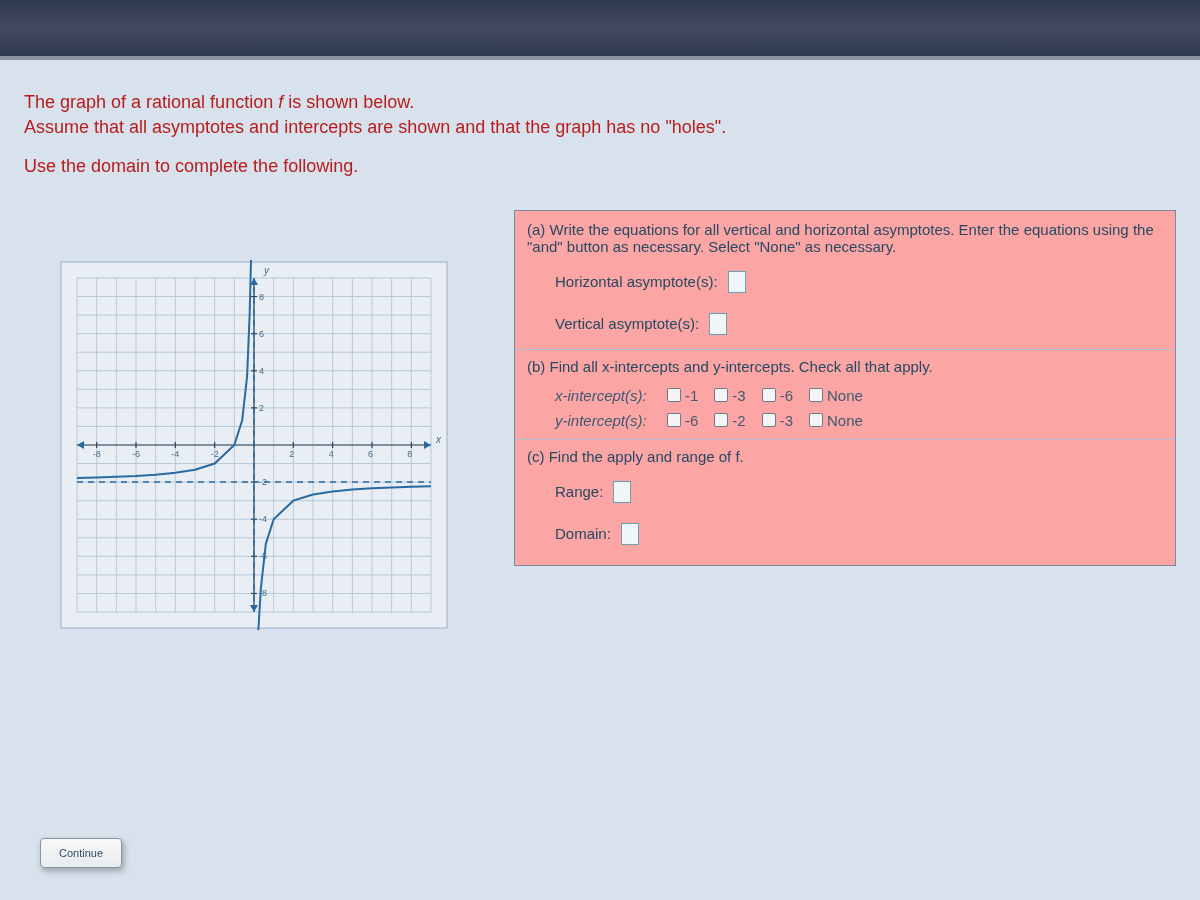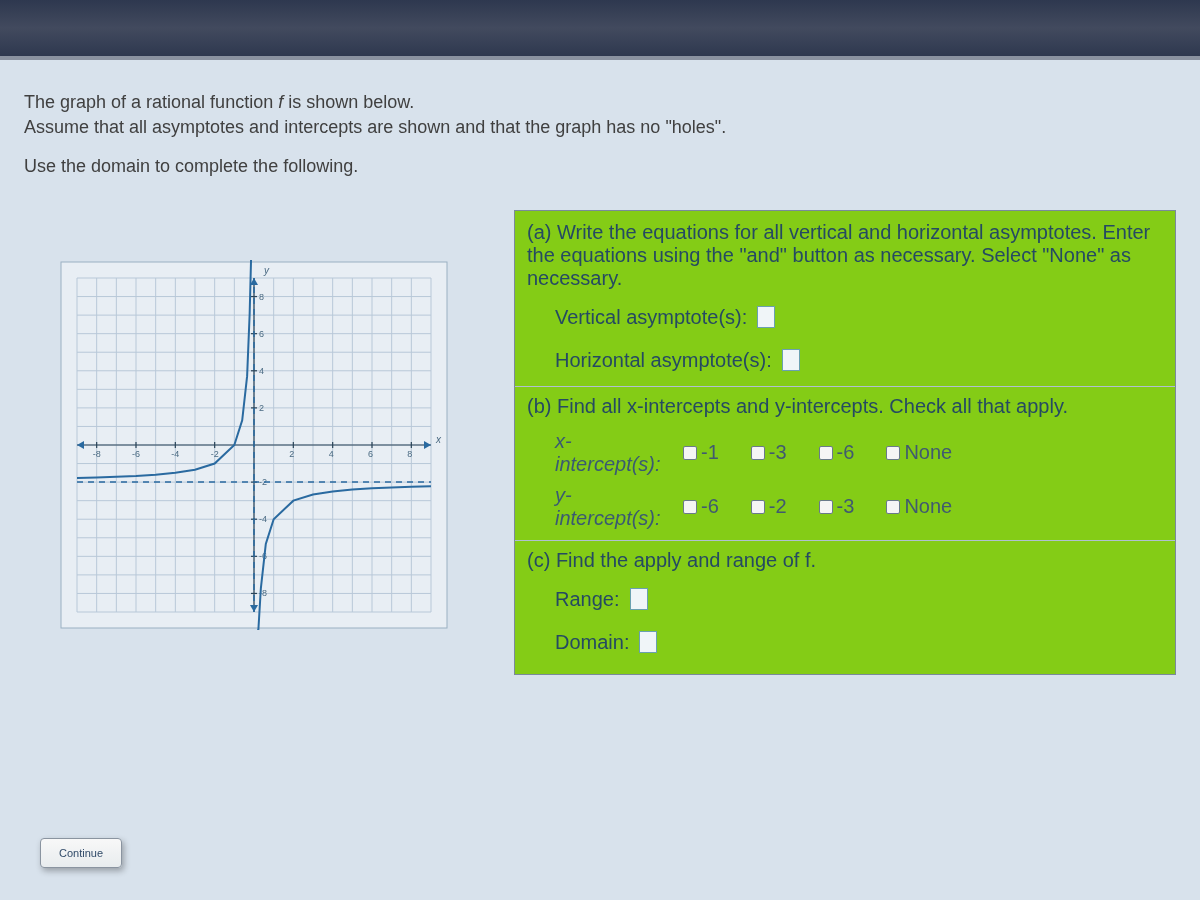--- a/index.html
+++ b/index.html
@@ -18,44 +18,44 @@
     height: 60px;
     background: linear-gradient(180deg, #2e384f 0%, #424a5e 50%, #2e384f 100%);
     border-bottom: 4px solid #8a92a0;
   }
   .page {
     padding: 30px 24px 20px 24px;
     background: #d8e2ec;
     min-height: 840px;
   }
   .intro {
-    color: #404040;
+    color: #b91c1c;
     font-size: 18px;
     line-height: 1.4;
   }
   .intro .fital { font-style: italic; }
   .content-row {
     display: flex;
     margin-top: 30px;
     gap: 30px;
   }
   .graph-col {
     flex: 0 0 460px;
     display:flex;
     justify-content:center;
     padding-top:50px;
   }
   .answer-col {
     flex: 1;
   }
   .answer-box {
     border: 1px solid #7a8a9a;
-    background: #84cc16;
+    background: #fca5a5;
     padding: 6px 0 10px 0;
-    font-size: 20px;
+    font-size: 15px;
     color: #254a62;
   }
   .answer-box .section-head {
     padding: 4px 12px 6px 12px;
     color: #254a62;
   }
   .sub-row {
     display: flex;
     align-items: center;
     padding: 10px 12px 10px 40px;
@@ -69,21 +69,21 @@
     vertical-align:middle;
     margin-left:10px;
   }
   .hr { border-top:1px solid #b0c0d0; margin:4px 0; }
   .intercepts-table {
     padding: 2px 12px 2px 12px;
   }
   .intercepts-table .row {
     display:flex;
     align-items:center;
-    gap: 32px;
+    gap: 16px;
     padding: 4px 0 4px 28px;
   }
   .intercepts-table .row .rlabel {
     width: 96px;
     color:#3a5a72;
     font-style: italic;
   }
   .cbwrap { display:flex; align-items:center; gap:4px; color:#405a70;}
   .cb {
     width:14px; height:14px;
@@ -225,25 +225,25 @@
         <text id="ylabel" x="205" y="14" font-size="10" fill="#4a6a82" font-style="italic">y</text>
       </svg>
     </div>
 
     <div class="answer-col">
       <div class="answer-box">
 
         <div class="section-head">(a) Write the equations for all vertical and horizontal asymptotes. Enter the equations using the "and" button as necessary. Select "None" as necessary.</div>
 
         <div class="sub-row">
+          <span class="label">Horizontal asymptote(s):</span>
+          <span class="input-slot"></span>
+        </div>
+        <div class="sub-row">
           <span class="label">Vertical asymptote(s):</span>
-          <span class="input-slot"></span>
-        </div>
-        <div class="sub-row">
-          <span class="label">Horizontal asymptote(s):</span>
           <span class="input-slot"></span>
         </div>
 
         <div class="hr"></div>
         <div class="section-head" style="font-weight:normal">(b) Find all x-intercepts and y-intercepts. Check all that apply.</div>
 
         <div class="intercepts-table">
           <div class="row">
             <div class="rlabel">x-intercept(s):</div>
             <div class="cbwrap">

